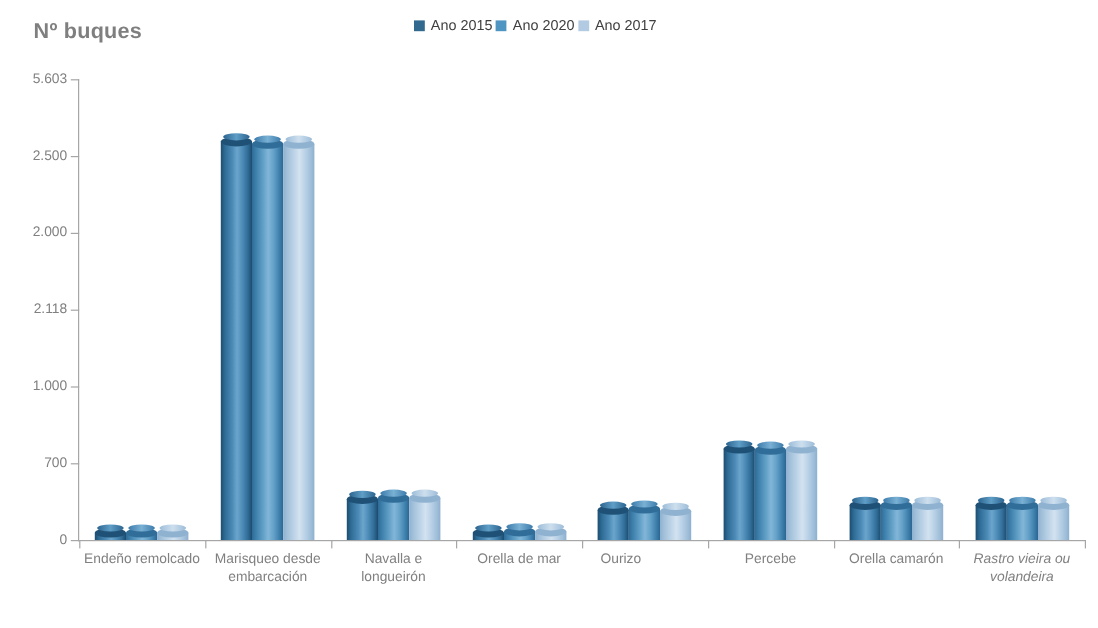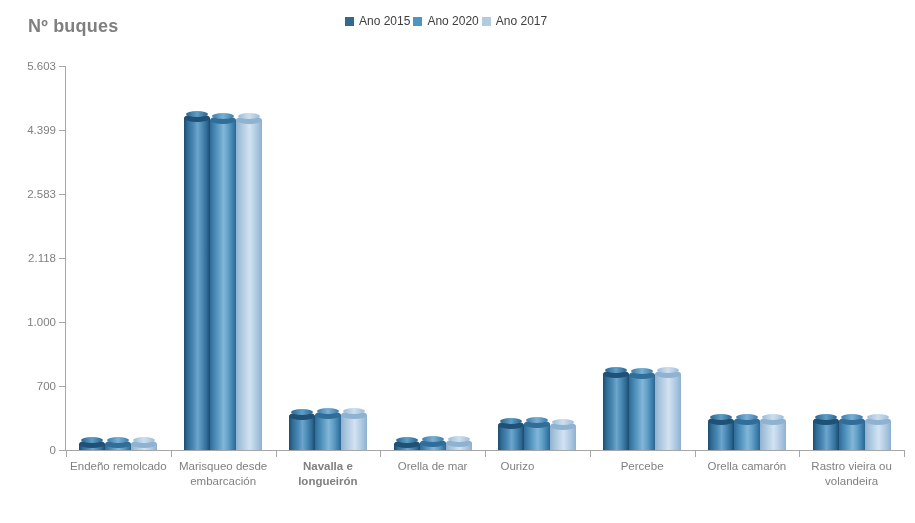--- a/index.html
+++ b/index.html
@@ -216,25 +216,25 @@
       </div>
       <div class="ytick-row" style="top: 322px;">
         <div class="ytick-label">1.000</div>
         <div class="ytick-mark"></div>
       </div>
       <div class="ytick-row" style="top: 258px;">
         <div class="ytick-label">2.118</div>
         <div class="ytick-mark"></div>
       </div>
       <div class="ytick-row" style="top: 194px;">
-        <div class="ytick-label">2.583</div>
+        <div class="ytick-label">2.000</div>
         <div class="ytick-mark"></div>
       </div>
       <div class="ytick-row" style="top: 130px;">
-        <div class="ytick-label">4.399</div>
+        <div class="ytick-label">2.500</div>
         <div class="ytick-mark"></div>
       </div>
       <div class="ytick-row" style="top: 66px;">
         <div class="ytick-label">5.603</div>
         <div class="ytick-mark"></div>
       </div>
     </div>
   <div id="plot-border-left"></div>
   <div id="baseline"></div>
 
@@ -396,26 +396,26 @@
           <div class="bar-body"></div>
           <div class="cap">
             <div class="cap-inner"></div>
           </div>
         </div>
       </div>
     </div>
   <div id="xaxis">
       <div class="cat-label" style="left: 66px; width: 104.75px;">Endeño remolcado</div>
       <div class="cat-label" style="left: 170.75px; width: 104.75px;">Marisqueo desde embarcación</div>
-      <div class="cat-label" style="left: 275.5px; width: 104.75px; font-weight: bold;">Navalla e longueirón</div>
+      <div class="cat-label" style="left: 275.5px; width: 104.75px;">Navalla e longueirón</div>
       <div class="cat-label" style="left: 380.25px; width: 104.75px;">Orella de mar</div>
       <div class="cat-label" style="left: 465px; width: 104.75px;">Ourizo</div>
       <div class="cat-label" style="left: 589.75px; width: 104.75px;">Percebe</div>
       <div class="cat-label" style="left: 694.5px; width: 104.75px;">Orella camarón</div>
-      <div class="cat-label" style="left: 799.25px; width: 104.75px;">Rastro vieira ou volandeira</div>
+      <div class="cat-label" style="left: 799.25px; width: 104.75px; font-style: italic;">Rastro vieira ou volandeira</div>
     </div>
 
 <div class="cat-sep" style="left: 170.75px;"></div>
     <div class="cat-sep" style="left: 275.5px;"></div>
     <div class="cat-sep" style="left: 380.25px;"></div>
     <div class="cat-sep" style="left: 485px;"></div>
     <div class="cat-sep" style="left: 589.75px;"></div>
     <div class="cat-sep" style="left: 694.5px;"></div>
     <div class="cat-sep" style="left: 799.25px;"></div>
     <div class="cat-sep" style="left: 904px;"></div>

